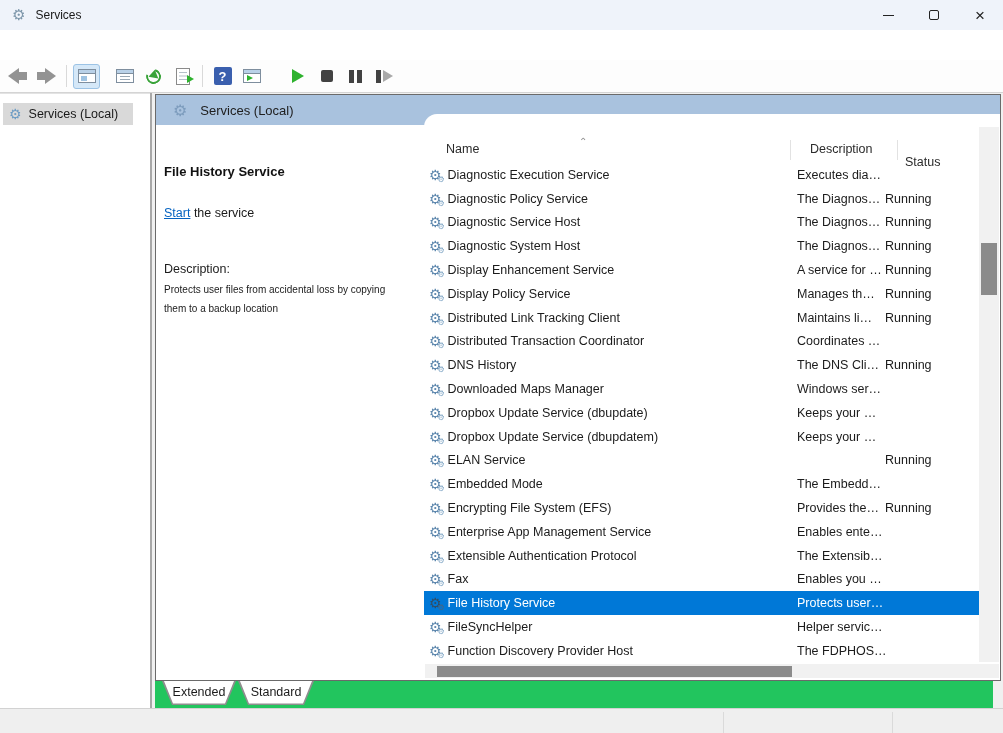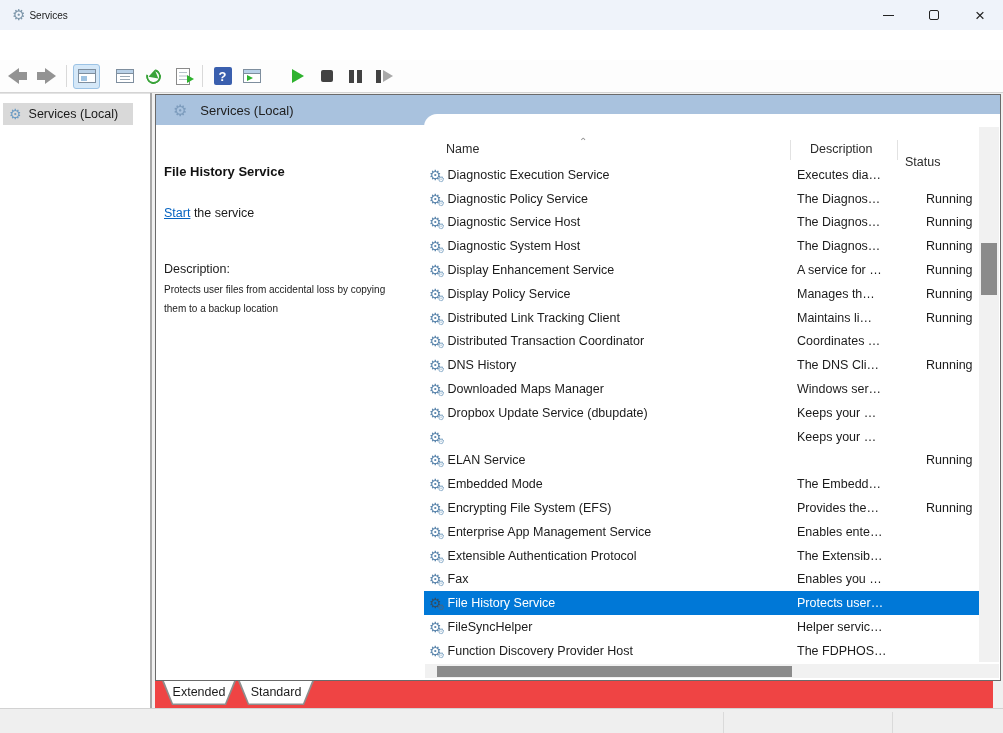--- a/index.html
+++ b/index.html
@@ -2,21 +2,21 @@
 <html><head>
 <meta charset="utf-8">
 <style>
   * { margin:0; padding:0; box-sizing:border-box; }
   body { font-family:"Liberation Sans", sans-serif; }
   .screen { position:relative; width:1003px; height:733px; background:#fff; overflow:hidden; color:#1b1b1b; }
 
   
   .titlebar { position:absolute; left:0; top:0; width:1003px; height:30px; background:#eff3fa; display:flex; align-items:center; }
   .titlebar .app-ico { font-size:15px; color:#7e97ab; margin-left:12px; }
-  .titlebar .title { font-size:10px; margin-left:4px; color:#1a1a1a; }
+  .titlebar .title { font-size:12px; margin-left:10px; color:#1a1a1a; }
   .win-controls { position:absolute; right:0; top:0; height:30px; display:flex; }
   .win-btn { width:46px; height:30px; display:flex; align-items:center; justify-content:center; }
   .min-glyph { width:11px; height:1px; background:#222; display:block; }
   .max-glyph { width:10px; height:10px; border:1.2px solid #222; border-radius:2px; display:block; }
   .close-glyph { font-size:17px; color:#222; line-height:1; }
 
   
   .menubar { position:absolute; left:0; top:30px; width:1003px; height:30px; background:#fbfbfb; display:flex; align-items:center; border-bottom:1px solid #ececec; }
   .menu-item { font-size:13px; padding:4px 10px; margin-left:1px; color:#1a1a1a; }
   .menu-item:first-child { margin-left:2px; }
@@ -77,32 +77,32 @@
   .col-desc { position:absolute; left:386px; top:6px; }
   .col-status { position:absolute; left:481px; top:19px; }
   .col-sep { position:absolute; top:4px; width:1px; height:20px; background:#e2e2e2; }
   .sort-arrow { position:absolute; left:155px; top:0px; font-size:10px; color:#8d8d8d; }
   .list-rows { position:absolute; left:0; top:49px; width:555px; }
   .lrow { position:relative; height:23.8px; display:flex; align-items:center; font-size:12.5px; }
   .lrow .gear { font-size:14px; color:#5d87ad; margin:0 6px 0 5px; position:relative; line-height:1; }
   .lrow .gear i { position:absolute; font-style:normal; font-size:8px; color:#7fa5c4; right:-3px; bottom:-2px; }
   .lrow .nm { white-space:nowrap; }
   .lrow .ds { position:absolute; left:373px; white-space:nowrap;text-align:center; }
-  .lrow .st { position:absolute; left:502px; white-space:nowrap; }
+  .lrow .st { position:absolute; left:461px; white-space:nowrap; }
   .lrow.sel { background:#0078d7; color:#fff; }
   .lrow.sel .gear { color:#2f4d66; }
   .lrow.sel .gear i { color:#49647c; }
 
   .vscroll { position:absolute; right:1px; top:13px; width:20px; height:535px; background:#f1f1f1; }
   .vthumb { position:absolute; left:2px; top:116px; width:16px; height:52px; background:#8b8b8b; }
   .hscroll { position:absolute; left:1px; bottom:2px; height:14px; right:1px; background:#f1f1f1; }
   .hthumb { position:absolute; left:12px; top:1.5px; width:355px; height:11px; background:#8b8b8b; }
 
   
-  .tabstrip { position:absolute; left:155px; top:588px; width:838px; height:27px; background:#ef4444;padding-left:16px; }
+  .tabstrip { position:absolute; left:155px; top:588px; width:838px; height:27px; background:#22c55e;padding-left:16px; }
   .tab { position:absolute; top:0; height:24px; line-height:23px; text-align:center; font-size:12.5px; color:#1b1b1b; }
   .tab .shape { position:absolute; inset:0; }
   .tab .shape::before { content:''; position:absolute; inset:0; background:#8e8e8e; clip-path:polygon(0 0, 100% 0, calc(100% - 10px) 100%, 10px 100%); }
   .tab .shape::after { content:''; position:absolute; inset:0; background:#fff; clip-path:polygon(2px 0, calc(100% - 2px) 0, calc(100% - 11px) calc(100% - 1.5px), 11px calc(100% - 1.5px)); }
   .tab .tlbl { position:relative; }
   .tab-extended { left:7px; width:74px; }
   .tab-standard { left:83px; width:76px; }
 
   
   .bottom-strip { position:absolute; left:0; top:615px; width:1003px; height:25px; background:#efefef; border-top:1px solid #d2d2d2; }
@@ -277,20 +277,21 @@
               <span class="st"></span>
             </div>
             <div class="lrow">
               <span class="gear">⚙<i>⚙</i></span>
               <span class="nm">Dropbox Update Service (dbupdate)</span>
               <span class="ds">Keeps your …</span>
               <span class="st"></span>
             </div>
             <div class="lrow">
               <span class="gear">⚙<i>⚙</i></span>
+              <span class="nm">Dropbox Update Service (dbupdatem)</span>
               <span class="ds">Keeps your …</span>
               <span class="st"></span>
             </div>
             <div class="lrow">
               <span class="gear">⚙<i>⚙</i></span>
               <span class="nm">ELAN Service</span>
               <span class="ds"></span>
               <span class="st">Running</span>
             </div>
             <div class="lrow">

